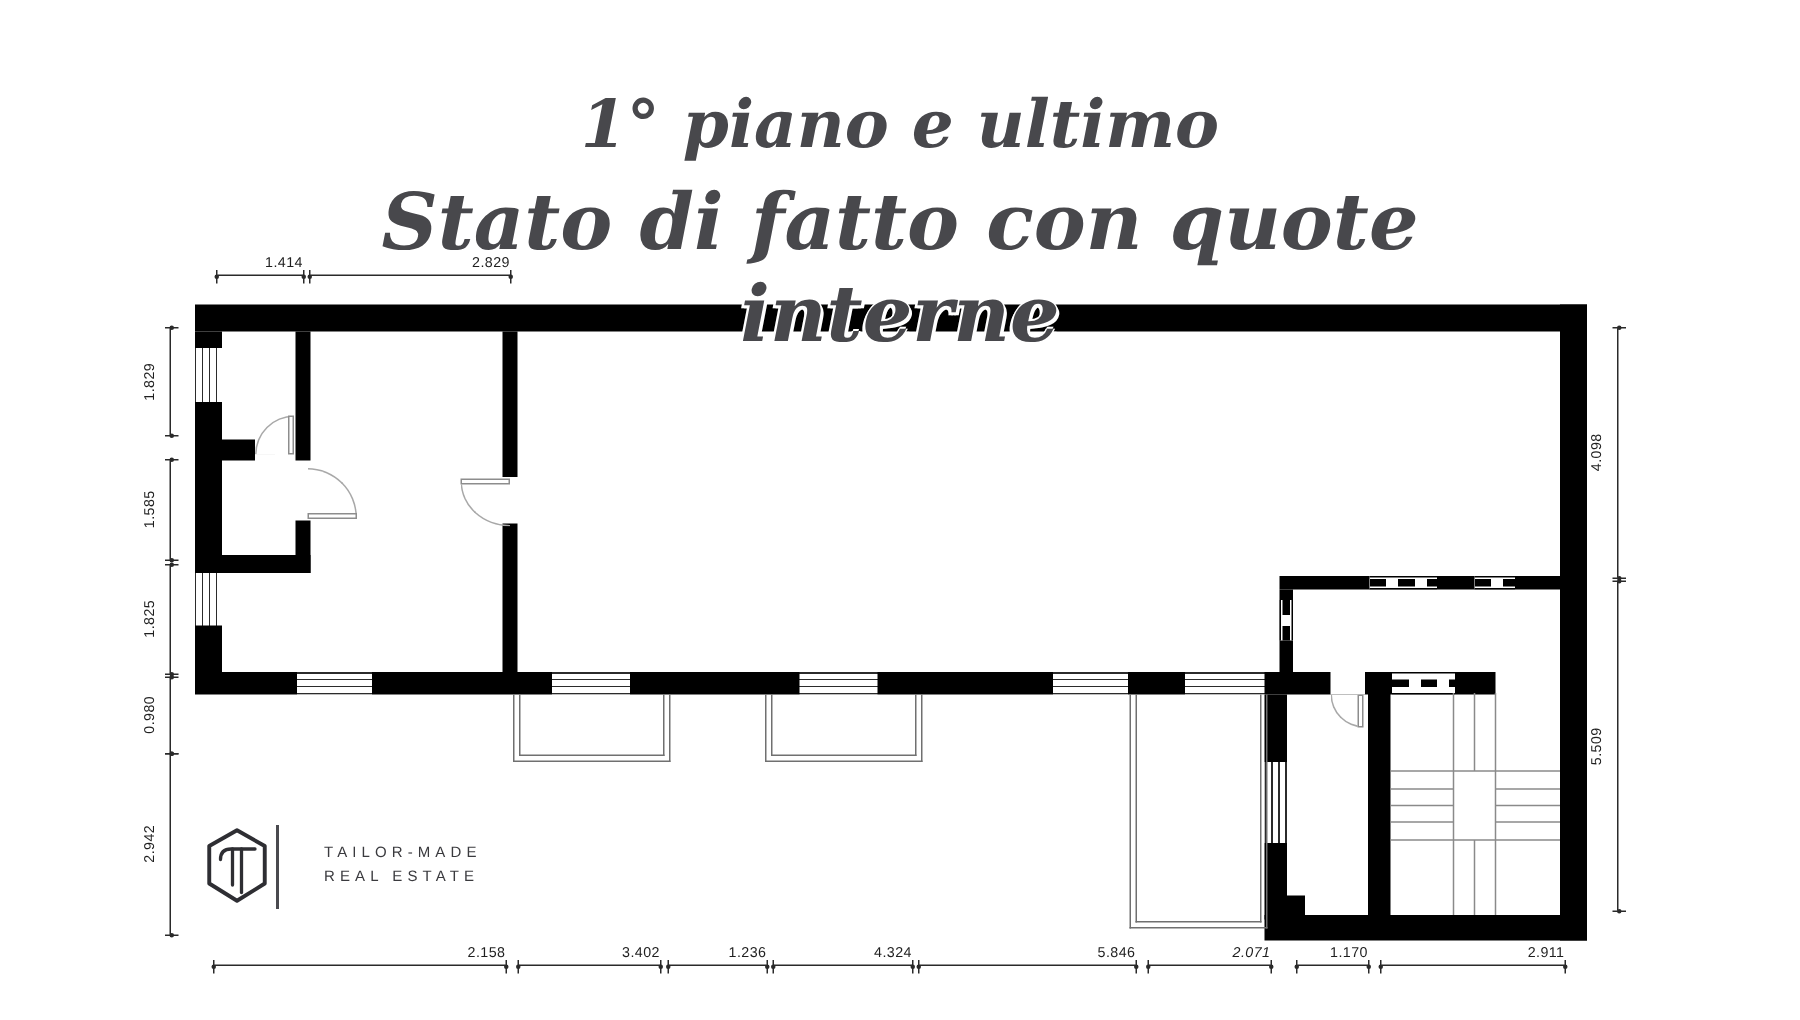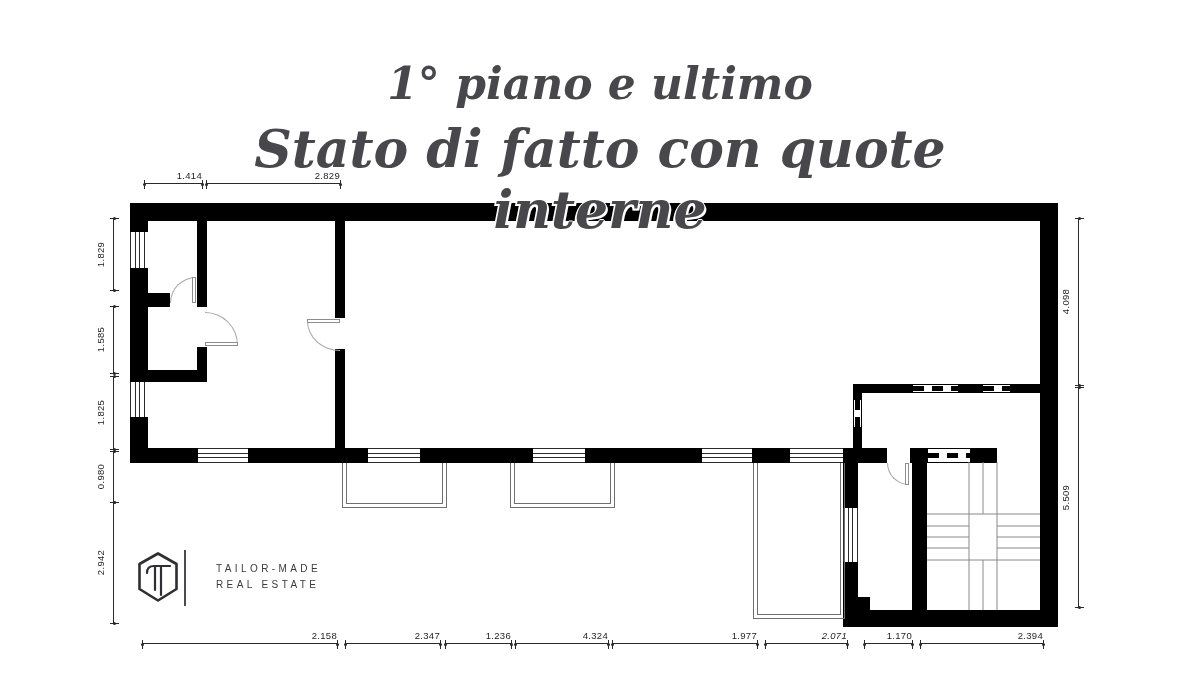--- a/index.html
+++ b/index.html
@@ -169,51 +169,51 @@
   </div>
 
   <div class="dim h" style="left:143px;top:643px;width:194px;">
     <span class="tk a"></span>
       <span class="tk b"></span>
     <span class="dim-label">2.158</span>
   </div>
   <div class="dim h" style="left:346px;top:643px;width:94px;">
     <span class="tk a"></span>
       <span class="tk b"></span>
-    <span class="dim-label">2.347</span>
+    <span class="dim-label">3.402</span>
   </div>
   <div class="dim h" style="left:446px;top:643px;width:65px;">
     <span class="tk a"></span>
       <span class="tk b"></span>
     <span class="dim-label">1.236</span>
   </div>
   <div class="dim h" style="left:516px;top:643px;width:92px;">
     <span class="tk a"></span>
       <span class="tk b"></span>
     <span class="dim-label">4.324</span>
   </div>
   <div class="dim h" style="left:613px;top:643px;width:144px;">
     <span class="tk a"></span>
       <span class="tk b"></span>
-    <span class="dim-label">1.977</span>
+    <span class="dim-label">5.846</span>
   </div>
   <div class="dim h" style="left:766px;top:643px;width:81px;font-style:italic;">
     <span class="tk a"></span>
       <span class="tk b"></span>
     <span class="dim-label">2.071</span>
   </div>
   <div class="dim h" style="left:865px;top:643px;width:47px;">
     <span class="tk a"></span>
       <span class="tk b"></span>
     <span class="dim-label">1.170</span>
   </div>
   <div class="dim h" style="left:921px;top:643px;width:122px;">
     <span class="tk a"></span>
       <span class="tk b"></span>
-    <span class="dim-label">2.394</span>
+    <span class="dim-label">2.911</span>
   </div>
 
   <svg style="position:absolute;left:138px;top:552px;" width="40" height="50" viewBox="0 0 40 50">
     <g stroke="#2e2e33" stroke-width="2.6" fill="none" stroke-linejoin="round" stroke-linecap="round">
       <path d="M20 1.5 L38.5 12 L38.5 37 L20 48.5 L1.5 37 L1.5 12 Z"></path>
     </g>
     <g stroke="#2e2e33" stroke-width="2.2" fill="none" stroke-linecap="round">
       <path d="M9 21 q0 -7 7 -7 h16"></path>
       <path d="M17 14 v24"></path>
       <path d="M23 14 v29"></path>

